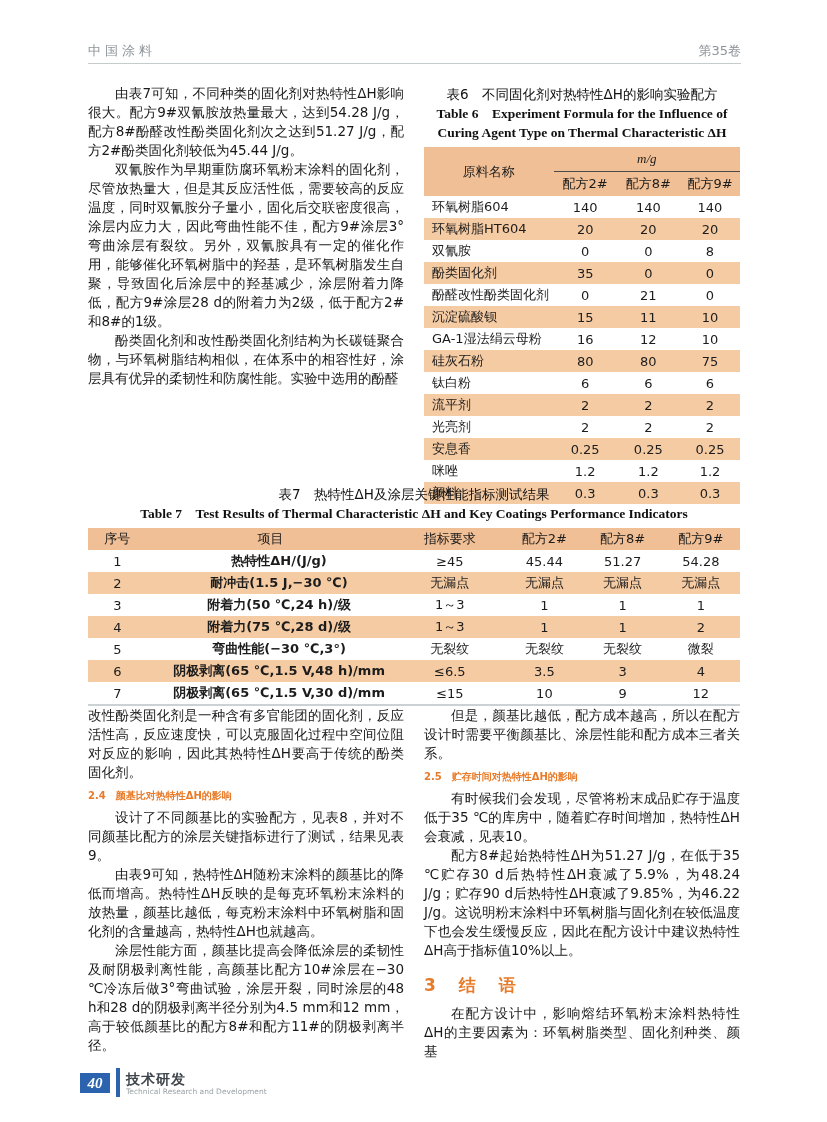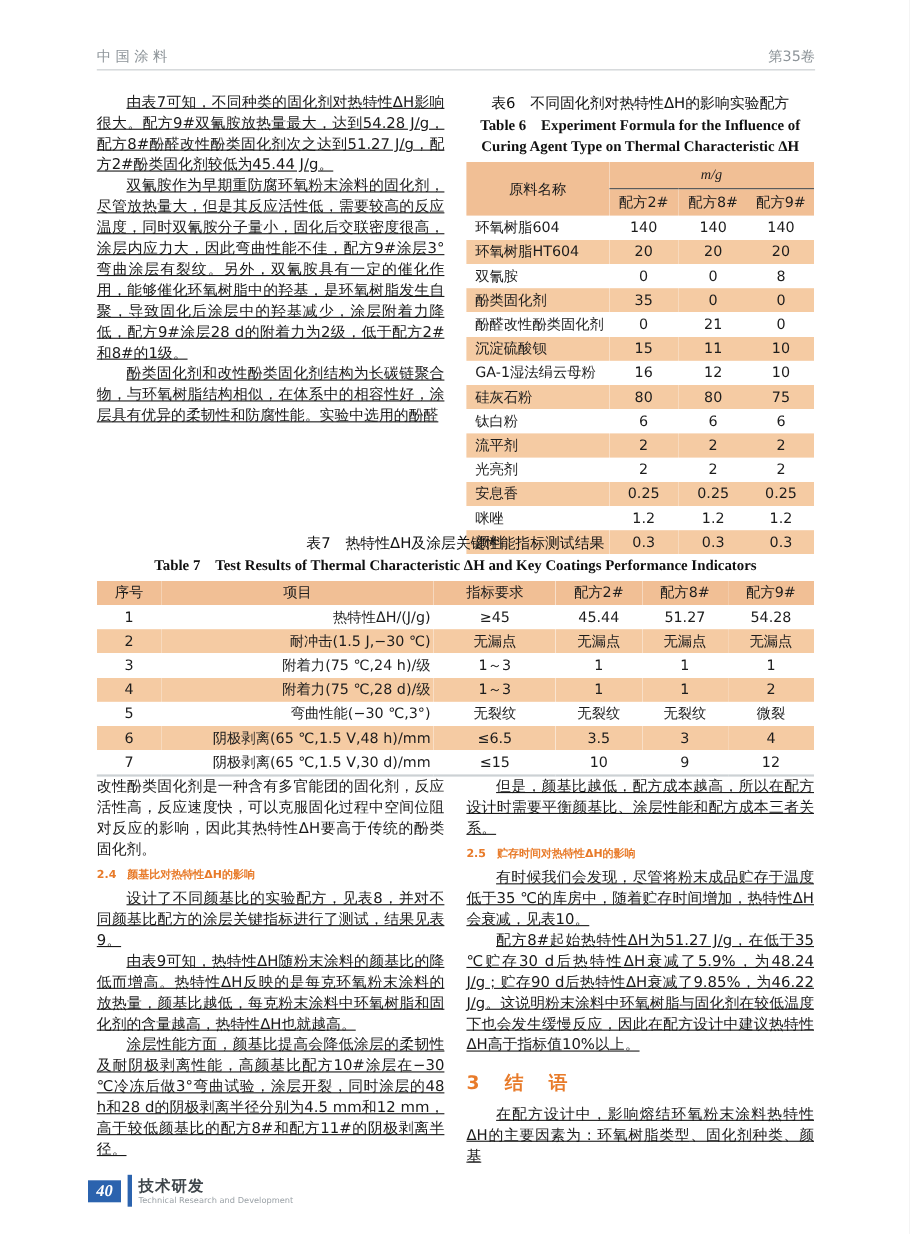--- a/index.html
+++ b/index.html
@@ -14,37 +14,37 @@
     align-items:flex-end;padding-bottom:3px;color:#8d9499;font-size:13px;
   }
   .journal{letter-spacing:4px;}
   
   .col-lt{position:absolute;left:88px;top:84px;width:316px;}
   .col-rt{position:absolute;left:424px;top:84px;width:316px;}
   .t7block{position:absolute;left:88px;top:484px;width:652px;}
   .col-lb{position:absolute;left:88px;top:706px;width:316px;}
   .col-rb{position:absolute;left:424px;top:706px;width:316px;}
   p{margin:0;text-align:justify;font-size:13.5px;line-height:19px;color:#191919;}
-  p.ind{text-indent:2em;text-decoration:underline;}
+  p.ind{text-indent:2em;}
   .h-sec{color:var(--heading-orange,#e87b2a);font-weight:700;font-size:10px;line-height:23px;margin:2px 0 1px;}
   .h-sec3{color:var(--heading-orange,#e87b2a);font-weight:700;font-size:17px;line-height:26px;margin:12px 0 6px;letter-spacing:3px;}
   
   .cap-cn{font-size:13.5px;font-weight:400;text-align:center;line-height:20px;color:#101010;}
   .cap-en{font-size:13.5px;font-weight:700;text-align:center;line-height:19px;color:#101010;
           font-family:"Liberation Serif",serif;margin-bottom:5px;}
   
   table{width:100%;border-collapse:collapse;font-size:13px;color:#1c1c1c;table-layout:fixed;}
   th,td{padding:2px 3px;text-align:center;font-weight:400;overflow:hidden;white-space:nowrap;}
   thead th{background:var(--table-header-bg,#f1bf95);}
   tbody tr:nth-child(even) td{background:var(--table-stripe-bg,#f5cba3);}
   .t6 td.name{text-align:left;padding-left:8px;}
   .t6-mg{font-style:italic;font-family:"Liberation Serif",serif;border-bottom:1px solid #4a4a4a;}
   .t6 thead th{height:20px;}
   .t7{border-bottom:2px solid #ccd1d4;}
-  .t7 td.item{text-align:right;padding-left:20px;}
+  .t7 td.item{text-align:center;padding-left:20px;font-weight:bold;}
   .t7 th,.t7 td{height:18px;}
   
   .pfooter{position:absolute;left:80px;top:1068px;display:flex;align-items:flex-start;gap:6px;justify-content:center;}
   .pagenum-box{width:30px;height:20px;margin-top:5px;background:var(--footer-blue,#2b63ae);
     color:#fff;font-style:italic;font-weight:700;font-family:"Liberation Serif",serif;font-size:15px;
     display:flex;align-items:center;justify-content:center;}
   .vbar{width:4px;height:29px;background:var(--footer-blue,#2b63ae);}
   .ftext{padding-top:3px;}
   .ft-cn{font-size:14px;font-weight:700;color:#3f464b;letter-spacing:1px;line-height:16px;}
   .ft-en{font-size:7.5px;color:#9ba2a7;line-height:10px;}
@@ -224,21 +224,21 @@
     <td>2</td>
     <td class="item">耐冲击(1.5 J,−30 ℃)</td>
     <td>无漏点</td>
     <td>无漏点</td>
     <td>无漏点</td>
     <td>无漏点</td>
   </tr>
 
   <tr>
     <td>3</td>
-    <td class="item">附着力(75 ℃,24 h)/级</td>
+    <td class="item">附着力(50 ℃,24 h)/级</td>
     <td>1～3</td>
     <td>1</td>
     <td>1</td>
     <td>1</td>
   </tr>
 
   <tr>
     <td>4</td>
     <td class="item">附着力(75 ℃,28 d)/级</td>
     <td>1～3</td>

